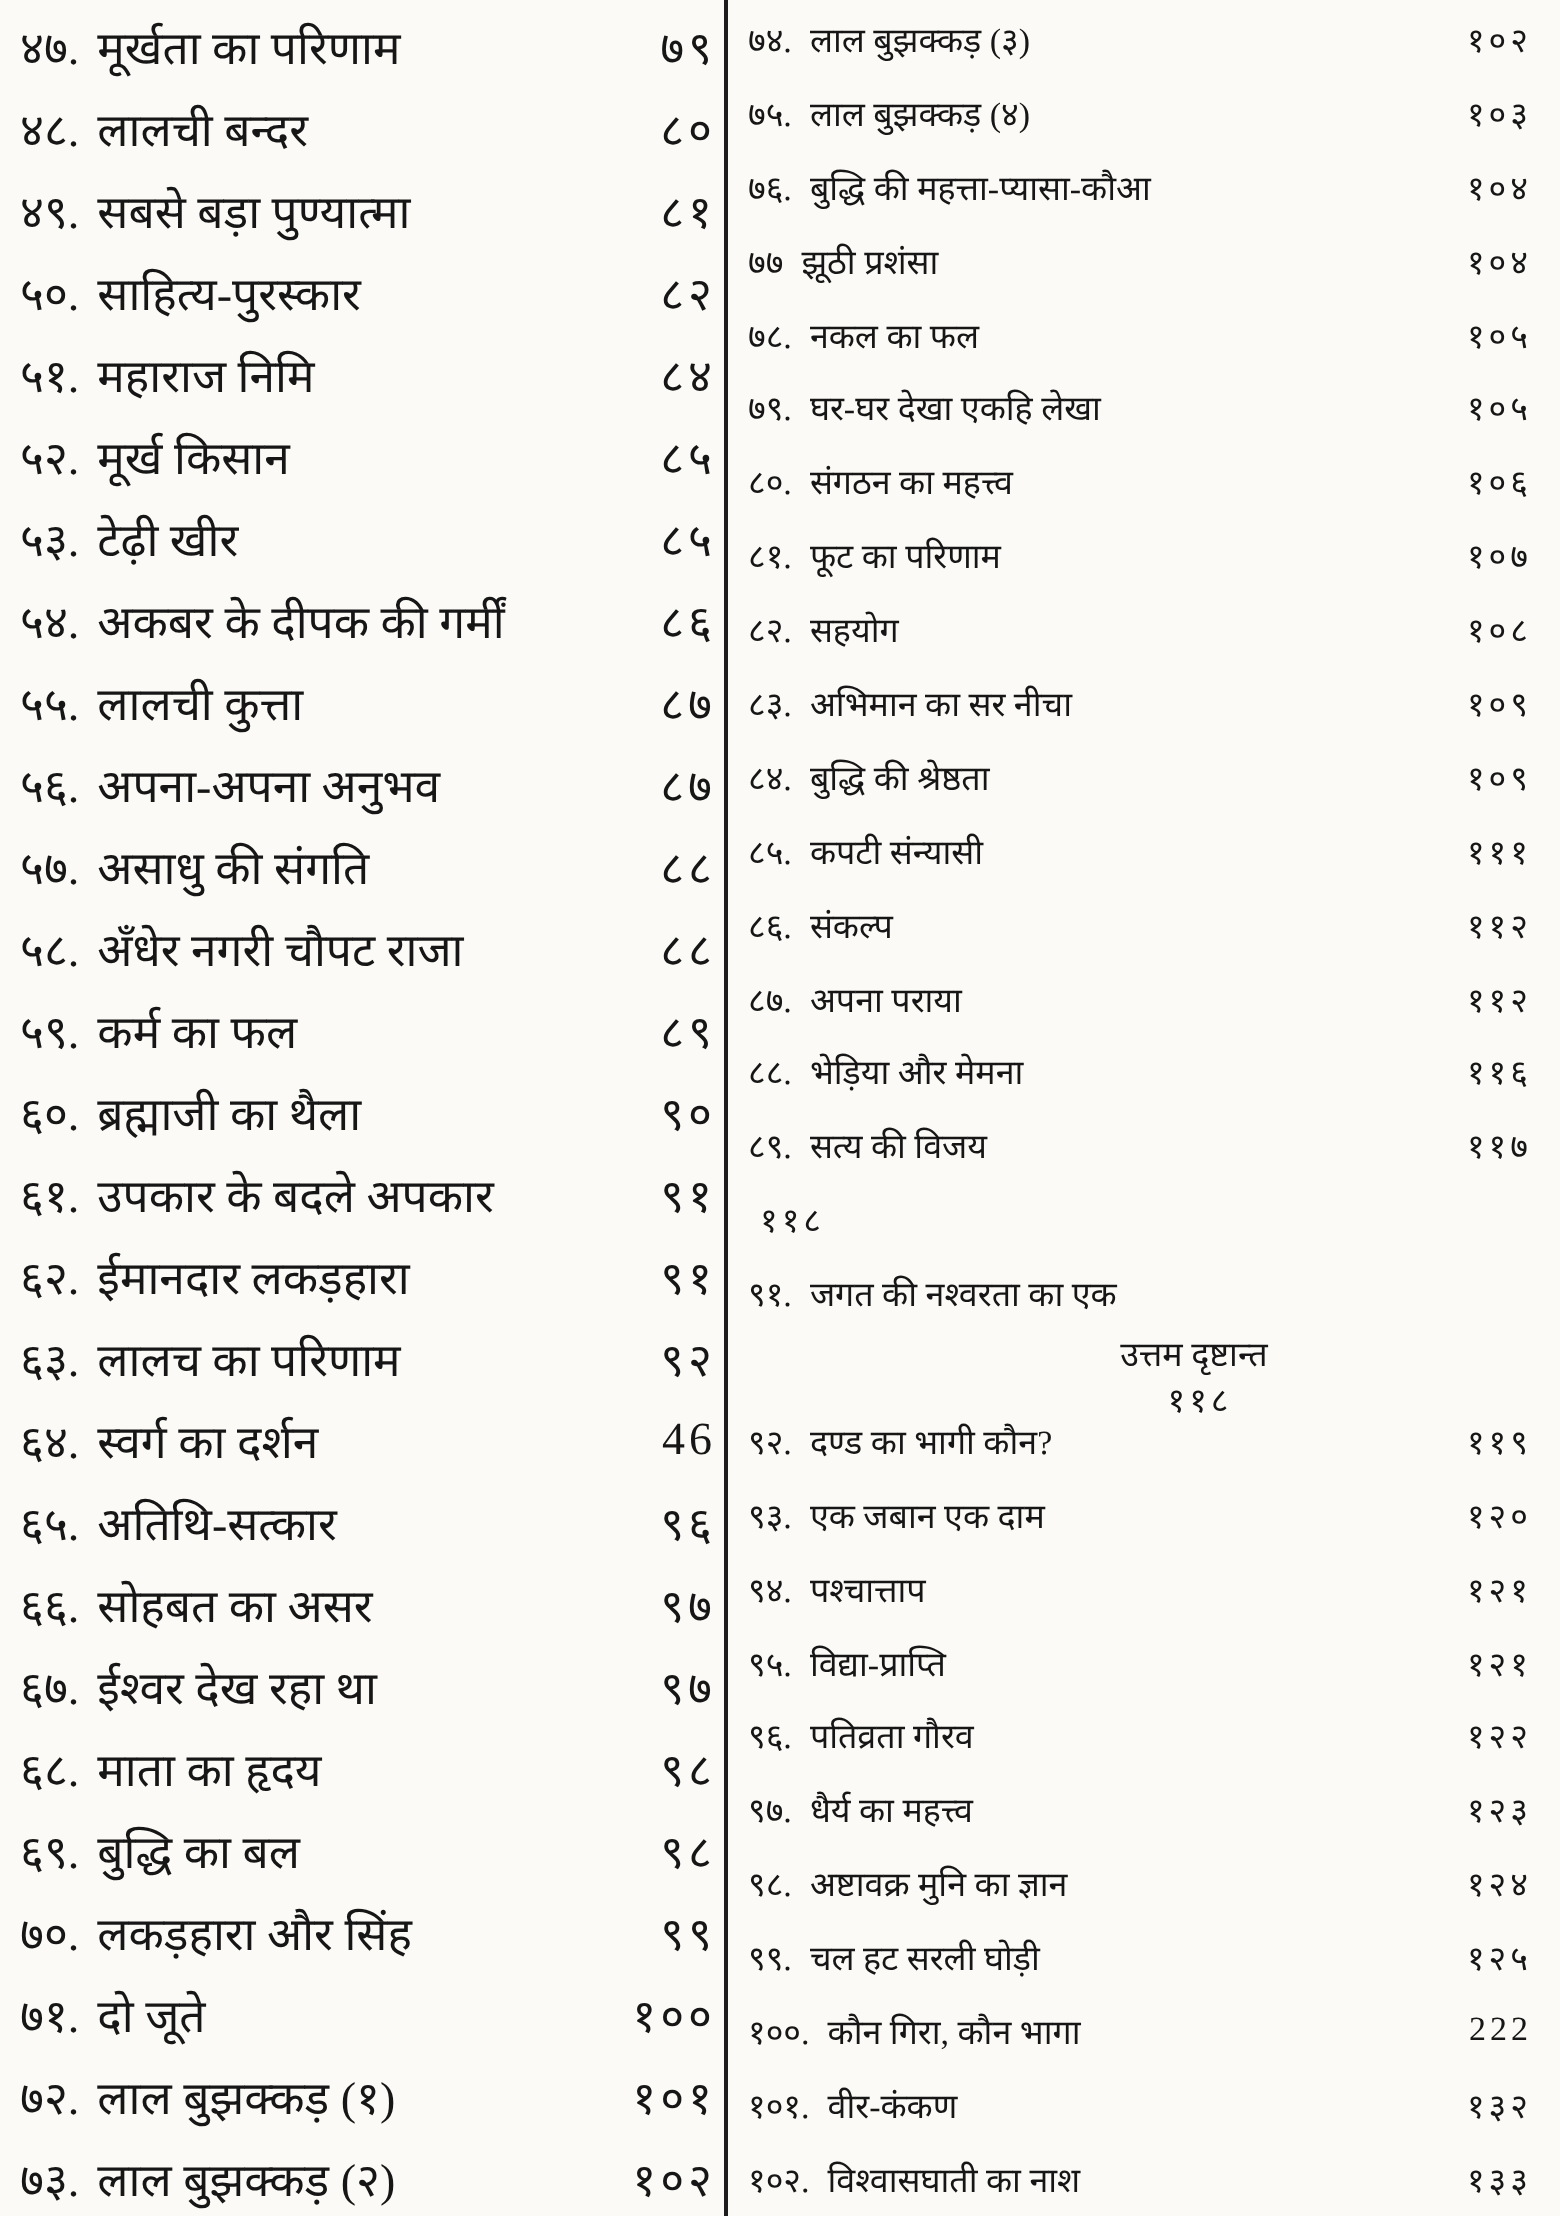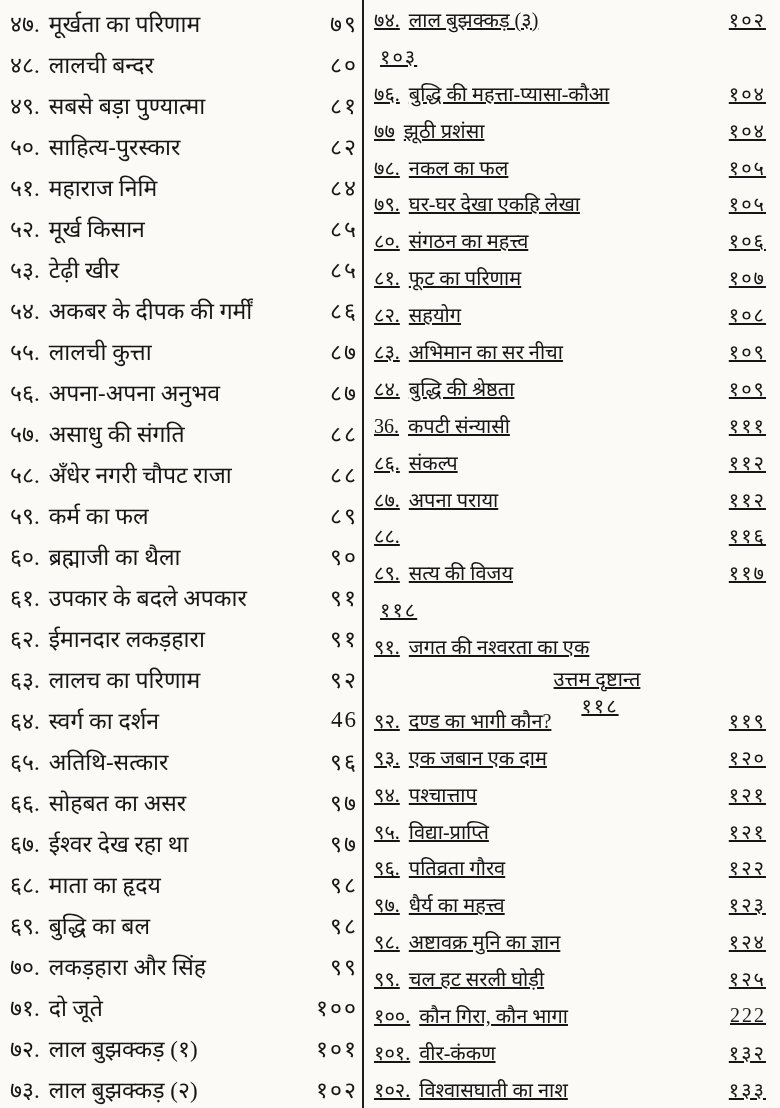--- a/index.html
+++ b/index.html
@@ -28,21 +28,21 @@
     width: 392px;
     padding-top: 1px;
   }
   .row {
     display: flex;
     justify-content: space-between;
     align-items: center;
     white-space: nowrap;
   }
   .col-left .row { height: 41px; font-size: 23px; }
-  .col-right .row { height: 36.9px; font-size: 20px; text-decoration: underline; }
+  .col-right .row { height: 36.9px; font-size: 17px; }
   .entry-text { display: inline-flex; align-items: baseline; text-align: center; }
   .num { margin-right: 9px; }
   .pagenum { margin-left: 6px; letter-spacing: 2px; }
   .row.indent { padding-left: 54px; flex-direction: column; }
   .divider {
     position: absolute;
     left: 362px;
     top: 0;
     width: 2px;
     height: 1108px;
@@ -247,20 +247,24 @@
   <div class="divider"></div>
   <div class="col col-right" id="col-right">
       <div class="row">
         <span class="entry-text">
           <span class="num">७४.</span>
           <span class="title">लाल बुझक्कड़ (३)</span>
         </span>
         <span class="pagenum">१०२</span>
       </div>
       <div class="row">
+        <span class="entry-text">
+          <span class="num">७५.</span>
+          <span class="title">लाल बुझक्कड़ (४)</span>
+        </span>
         <span class="pagenum">१०३</span>
       </div>
       <div class="row">
         <span class="entry-text">
           <span class="num">७६.</span>
           <span class="title">बुद्धि की महत्ता-प्यासा-कौआ</span>
         </span>
         <span class="pagenum">१०४</span>
       </div>
       <div class="row">
@@ -314,21 +318,21 @@
       </div>
       <div class="row">
         <span class="entry-text">
           <span class="num">८४.</span>
           <span class="title">बुद्धि की श्रेष्ठता</span>
         </span>
         <span class="pagenum">१०९</span>
       </div>
       <div class="row">
         <span class="entry-text">
-          <span class="num">36.</span>
+          <span class="num">८५.</span>
           <span class="title">कपटी संन्यासी</span>
         </span>
         <span class="pagenum">१११</span>
       </div>
       <div class="row">
         <span class="entry-text">
           <span class="num">८६.</span>
           <span class="title">संकल्प</span>
         </span>
         <span class="pagenum">११२</span>
@@ -336,20 +340,21 @@
       <div class="row">
         <span class="entry-text">
           <span class="num">८७.</span>
           <span class="title">अपना पराया</span>
         </span>
         <span class="pagenum">११२</span>
       </div>
       <div class="row">
         <span class="entry-text">
           <span class="num">८८.</span>
+          <span class="title">भेड़िया और मेमना</span>
         </span>
         <span class="pagenum">११६</span>
       </div>
       <div class="row">
         <span class="entry-text">
           <span class="num">८९.</span>
           <span class="title">सत्य की विजय</span>
         </span>
         <span class="pagenum">११७</span>
       </div>

